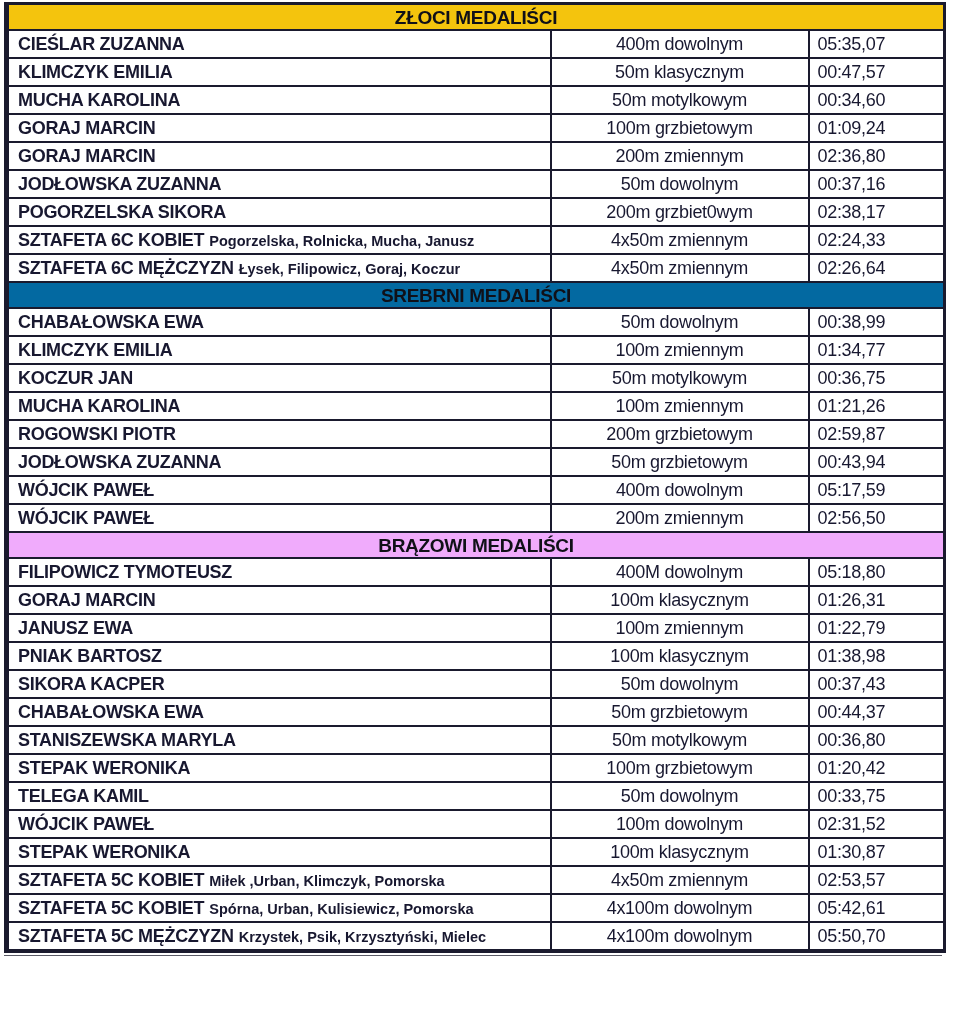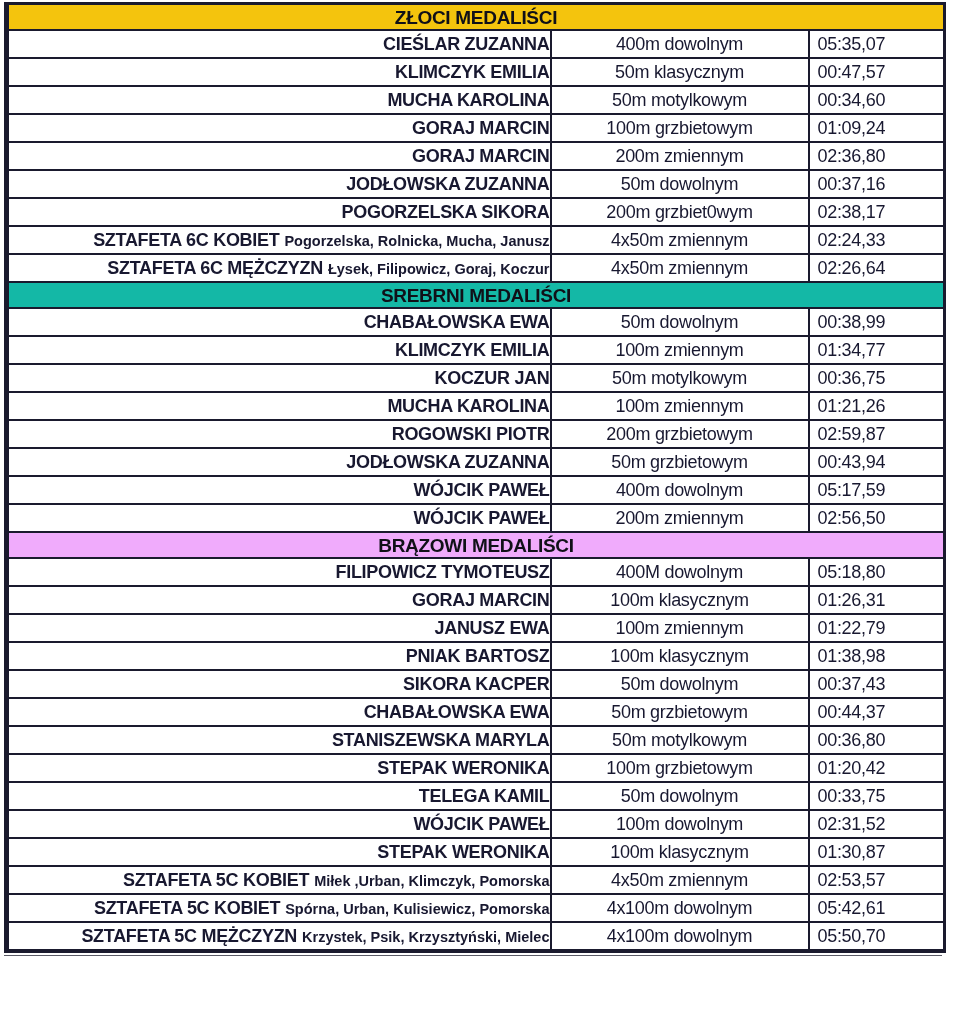--- a/index.html
+++ b/index.html
@@ -48,21 +48,21 @@
   tr.section-row td {
     height: 24px;
     text-align: center;
     font-weight: 700;
     font-size: 19px;
     color: #101018;
   }
   td.name-cell {
     padding-left: 9px;
     font-weight: 700;
-    text-align: right;
+    text-align: left;
   }
   td.name-cell .members {
     font-weight: 600;
     font-size: 14.5px;
     margin-left: 5px;
     letter-spacing: 0;
   }
   td.event-cell {
     text-align: center;
     font-weight: 400;
@@ -132,21 +132,21 @@
           <td class="name-cell"><span>SZTAFETA 6C KOBIET</span><span class="members">Pogorzelska, Rolnicka, Mucha, Janusz</span></td>
           <td class="event-cell">4x50m zmiennym</td>
           <td class="time-cell">02:24,33</td>
         </tr>
         <tr>
           <td class="name-cell"><span>SZTAFETA 6C MĘŻCZYZN</span><span class="members">Łysek, Filipowicz, Goraj, Koczur</span></td>
           <td class="event-cell">4x50m zmiennym</td>
           <td class="time-cell">02:26,64</td>
         </tr>
         <tr class="section-row">
-          <td colspan="3" style="background: #14b8a6;">SREBRNI MEDALIŚCI</td>
+          <td colspan="3" style="background: #0369a1;">SREBRNI MEDALIŚCI</td>
         </tr>
         <tr>
           <td class="name-cell"><span>CHABAŁOWSKA EWA</span></td>
           <td class="event-cell">50m dowolnym</td>
           <td class="time-cell">00:38,99</td>
         </tr>
         <tr>
           <td class="name-cell"><span>KLIMCZYK EMILIA</span></td>
           <td class="event-cell">100m zmiennym</td>
           <td class="time-cell">01:34,77</td>

